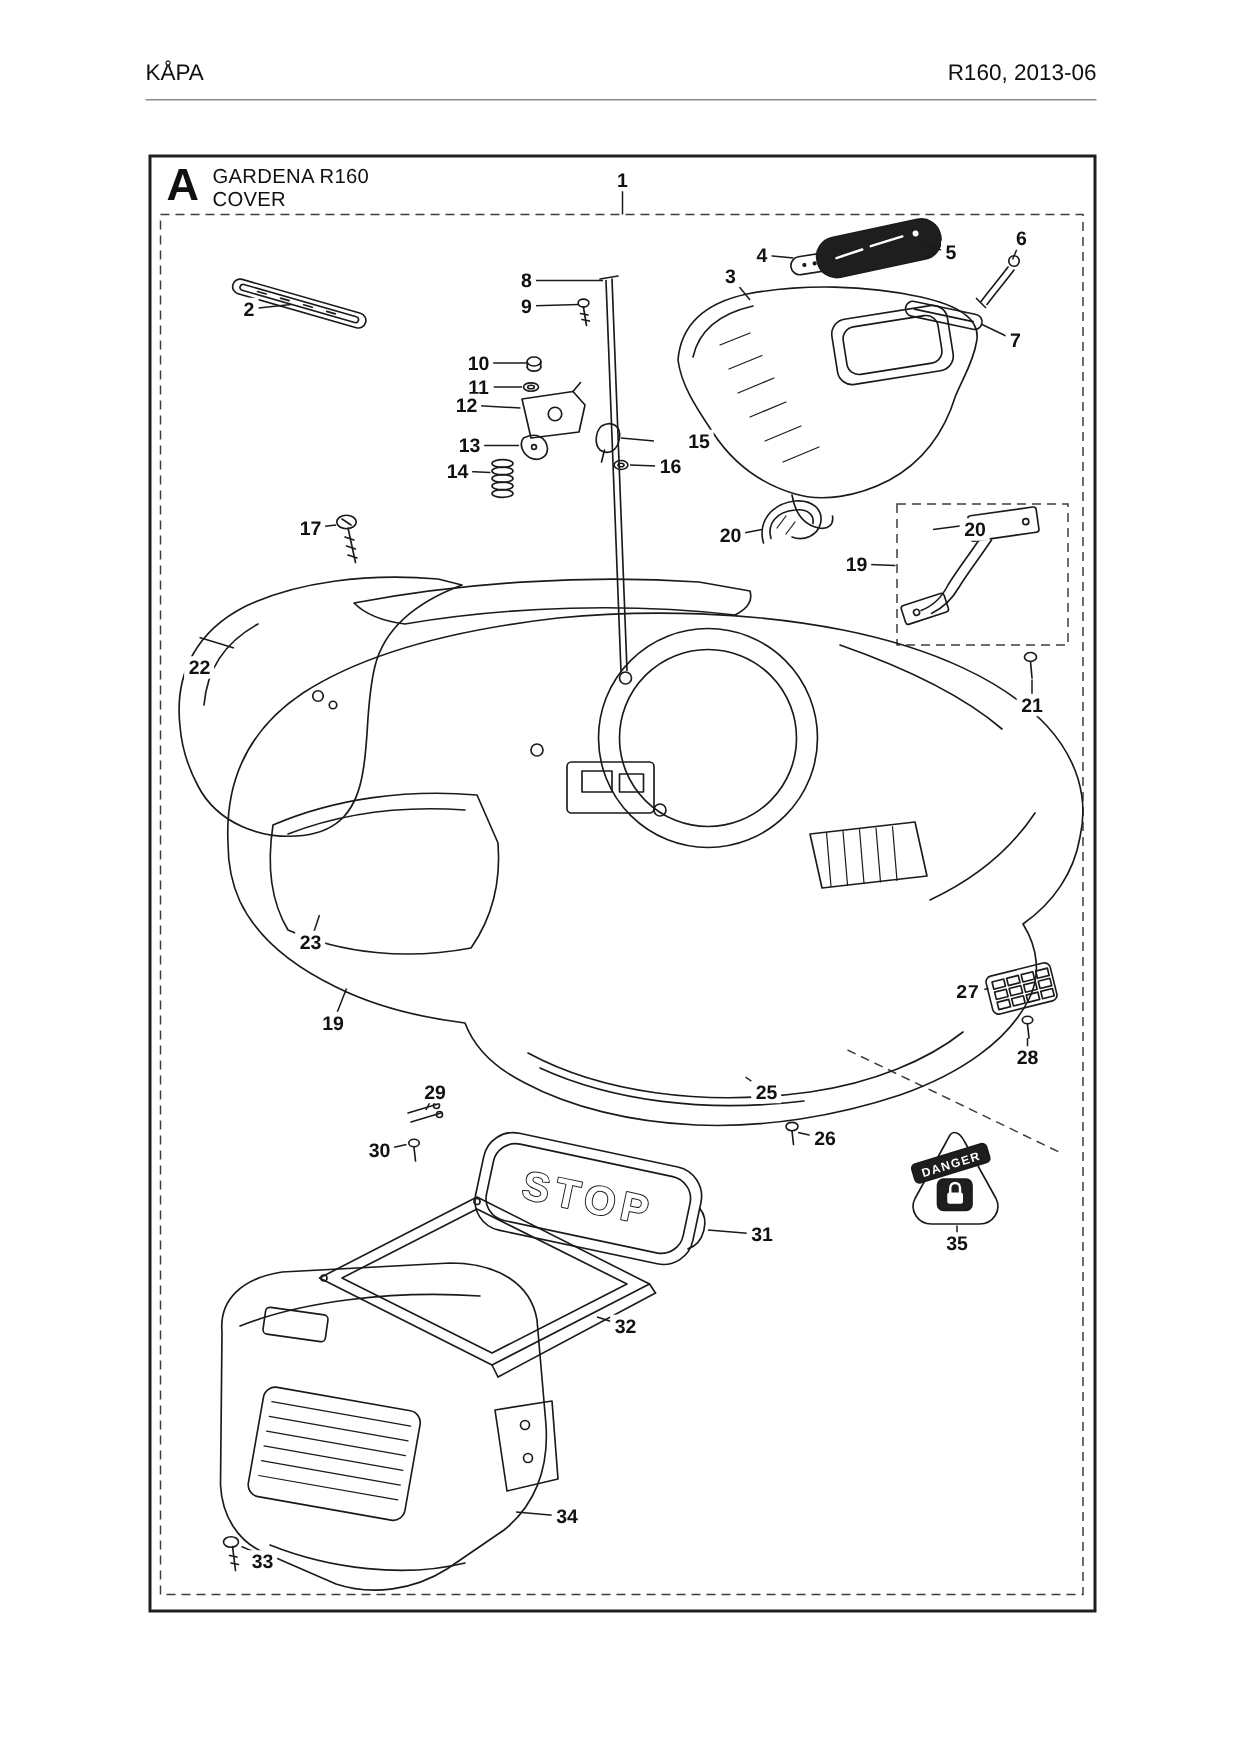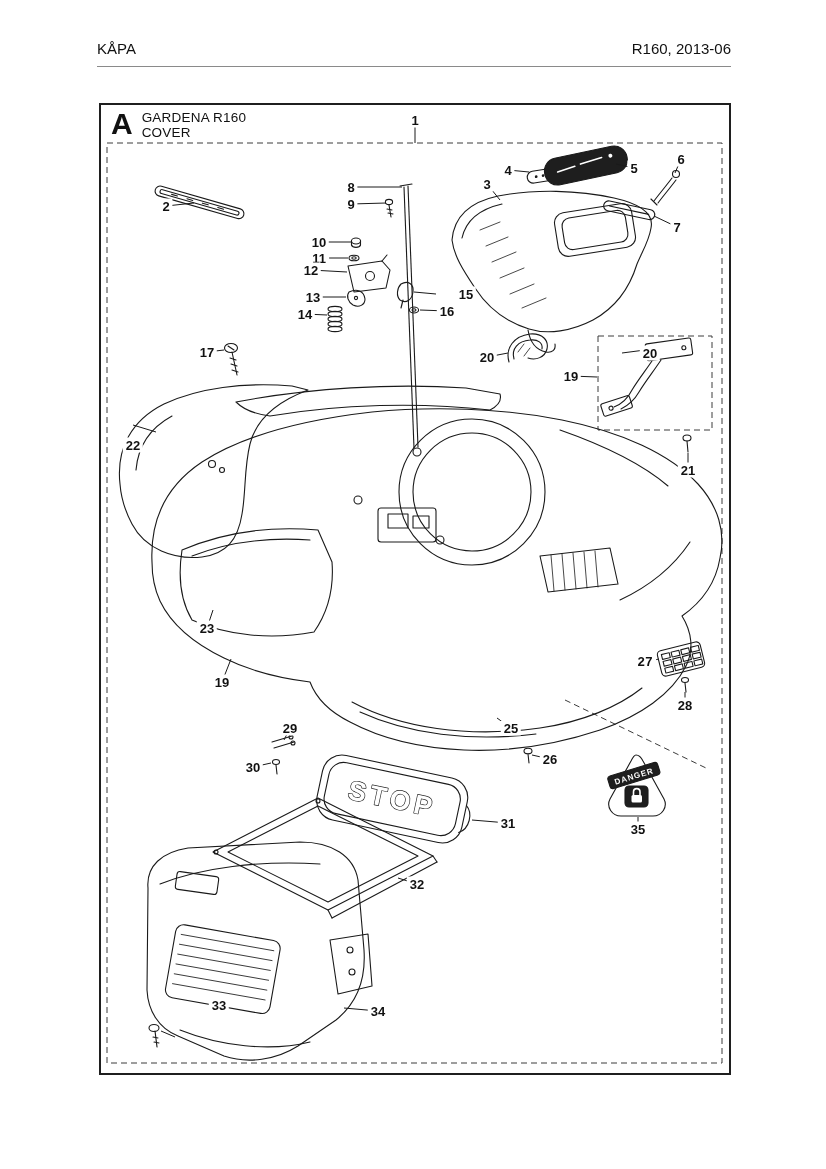--- a/index.html
+++ b/index.html
@@ -371,16 +371,16 @@
     <div class="part-num" style="left: 207px; top: 628px;">23</div>
     <div class="part-num" style="left: 222px; top: 682px;">19</div>
     <div class="part-num" style="left: 511px; top: 728px;">25</div>
     <div class="part-num" style="left: 550px; top: 759px;">26</div>
     <div class="part-num" style="left: 645px; top: 662px; font-family: Liberation Mono, monospace;">27</div>
     <div class="part-num" style="left: 685px; top: 705px;">28</div>
     <div class="part-num" style="left: 290px; top: 728px;">29</div>
     <div class="part-num" style="left: 253px; top: 767px;">30</div>
     <div class="part-num" style="left: 508px; top: 823px;">31</div>
     <div class="part-num" style="left: 417px; top: 884px;">32</div>
-    <div class="part-num" style="left: 175px; top: 1005px; margin-left: 44px;">33</div>
+    <div class="part-num" style="left: 175px; top: 1041px;">33</div>
     <div class="part-num" style="left: 378px; top: 1011px; text-align: center;">34</div>
     <div class="part-num" style="left: 638px; top: 829px;">35</div>
   </div>
 
 </body></html>

